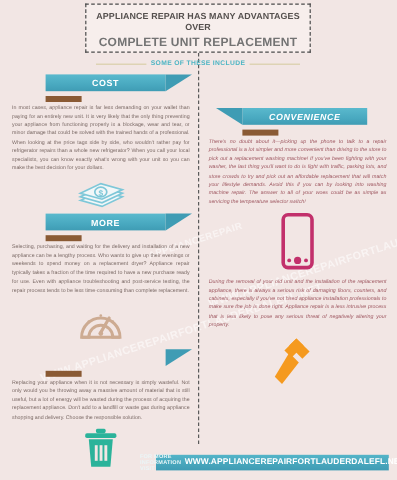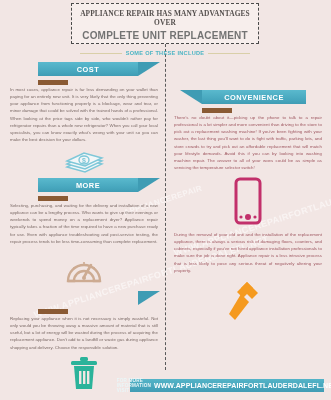--- a/index.html
+++ b/index.html
@@ -24,21 +24,20 @@
 
   
   .header{
     position:absolute;left:71px;top:3px;width:188px;height:41px;
     border:1px dashed #4a4a4a;background:#f7eeec;
     box-sizing:border-box;text-align:center;
   }
   .hdr-line1{
     margin-top:5px;font-size:7.4px;font-weight:bold;color:#55504e;
     letter-spacing:.1px;
-    font-family:Liberation Serif, serif;
   }
   .hdr-line2{
     margin-top:3px;font-size:10px;font-weight:bold;color:#737373;
     letter-spacing:.2px;
   }
   .hdr-sub{
     position:relative;margin-top:4px;font-size:5.6px;font-weight:bold;
     color:#4db5c4;letter-spacing:.3px;display:inline-block;padding:0 6px;
   }
   .hdr-sub:before,.hdr-sub:after{
@@ -49,21 +48,21 @@
 
   
   .spine{
     position:absolute;left:165px;top:44px;width:0;height:326px;
     border-left:1px dashed #5a5a5a;
   }
 
   
   .sec{position:absolute;}
   .sec.left{left:8px;width:152px;}
-  .sec.right{left:172px;width:152px;}
+  .sec.right{left:172px;width:152px;font-style:italic;}
 
   
   .ribbon{position:relative;height:19px;margin-bottom:5px;}
   .ribbon .bar{
     position:absolute;top:0;height:14px;
     background:linear-gradient(180deg,#5ab9cd 0%,#49a9c0 60%,#3f9cb4 100%);
     display:flex;align-items:center;justify-content:center;
   }
   .ribbon .bar span{
     font-size:7.4px;font-weight:bold;color:#ffffff;letter-spacing:.5px;

